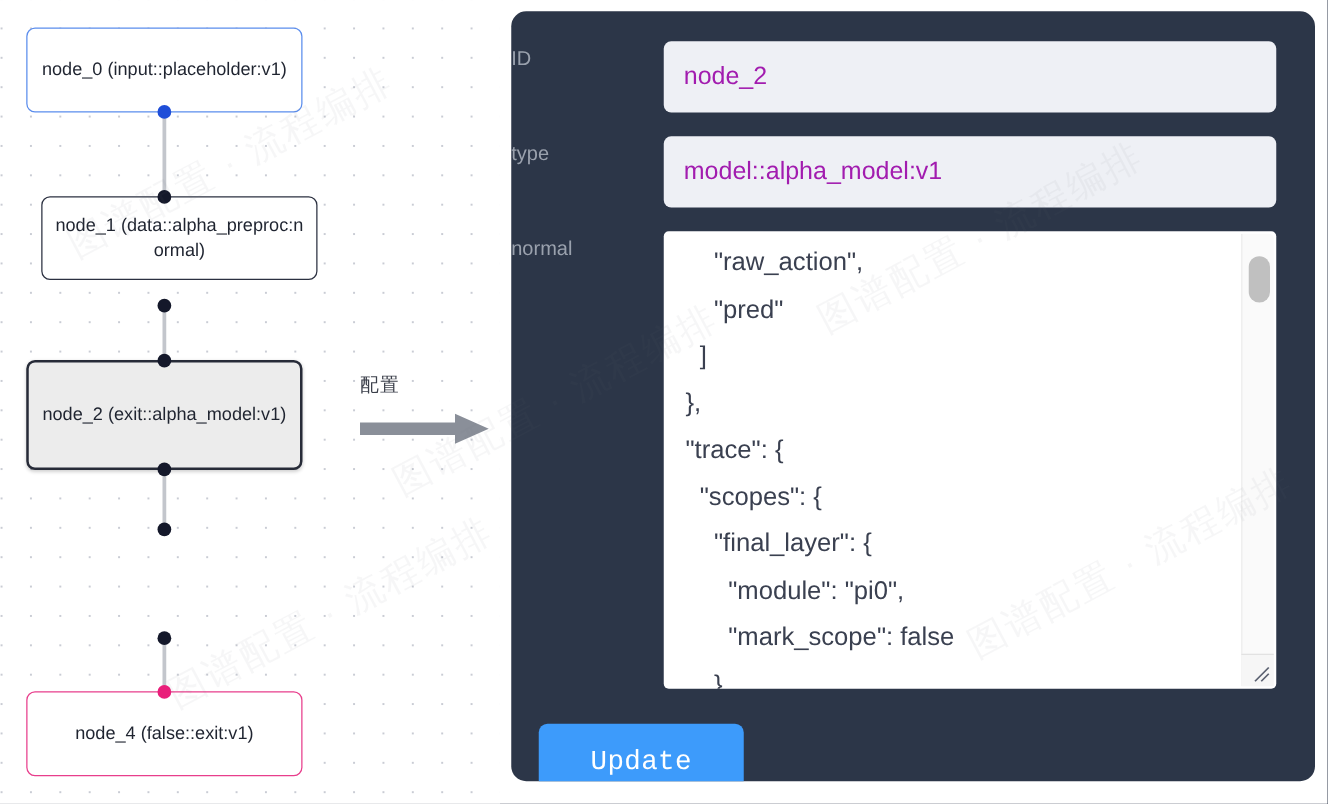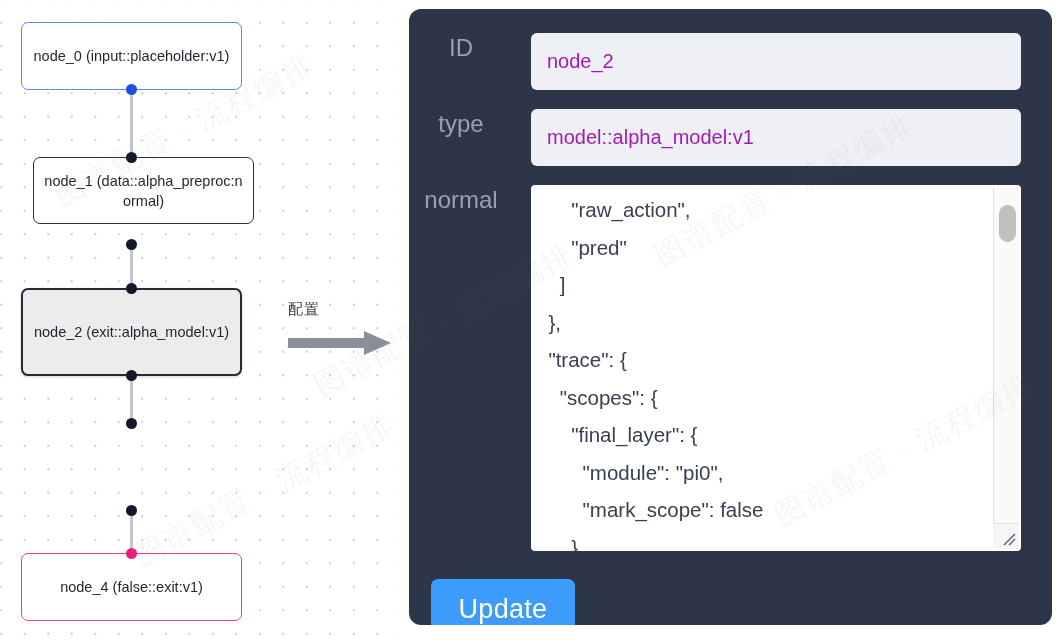--- a/index.html
+++ b/index.html
@@ -128,24 +128,24 @@
     overflow: hidden;
   }
 
   .field-row {
     position: absolute;
     display: flex;
     align-items: flex-start;
   }
   .field-label {
     width: 122px;
-    text-align: center;
+    text-align: left;
     padding-right: 18px;
     color: #9aa1ad;
-    font-size: 24px;
+    font-size: 16px;
     line-height: 30px;
     user-select: none;
   }
   .field-input {
     width: 490px;
     height: 57px;
     background: #eef0f5;
     border: none;
     border-radius: 6px;
     color: #a21caf;
@@ -204,28 +204,28 @@
     width: 26px; height: 26px;
     background: #f6f6f6;
     border-top: 1px solid #e2e2e2;
   }
   .ta-resize svg { position: absolute; right: 3px; bottom: 3px; }
 
   
   #update-btn {
     position: absolute;
     left: 22px; top: 570px;
-    width: 144px;
+    width: 164px;
     height: 52px;
     background: #3d9bfb;
     border: none;
     border-radius: 7px;
     color: #ffffff;
-    font-family: Liberation Sans, sans-serif;
-    font-size: 27px;
+    font-family: Liberation Mono, monospace;
+    font-size: 22px;
     letter-spacing: 0.3px;
     cursor: pointer;
     text-align: center;
     padding-top: 8px;
   }
 </style>
 </head>
 <body>
 
 <div id="canvas">

